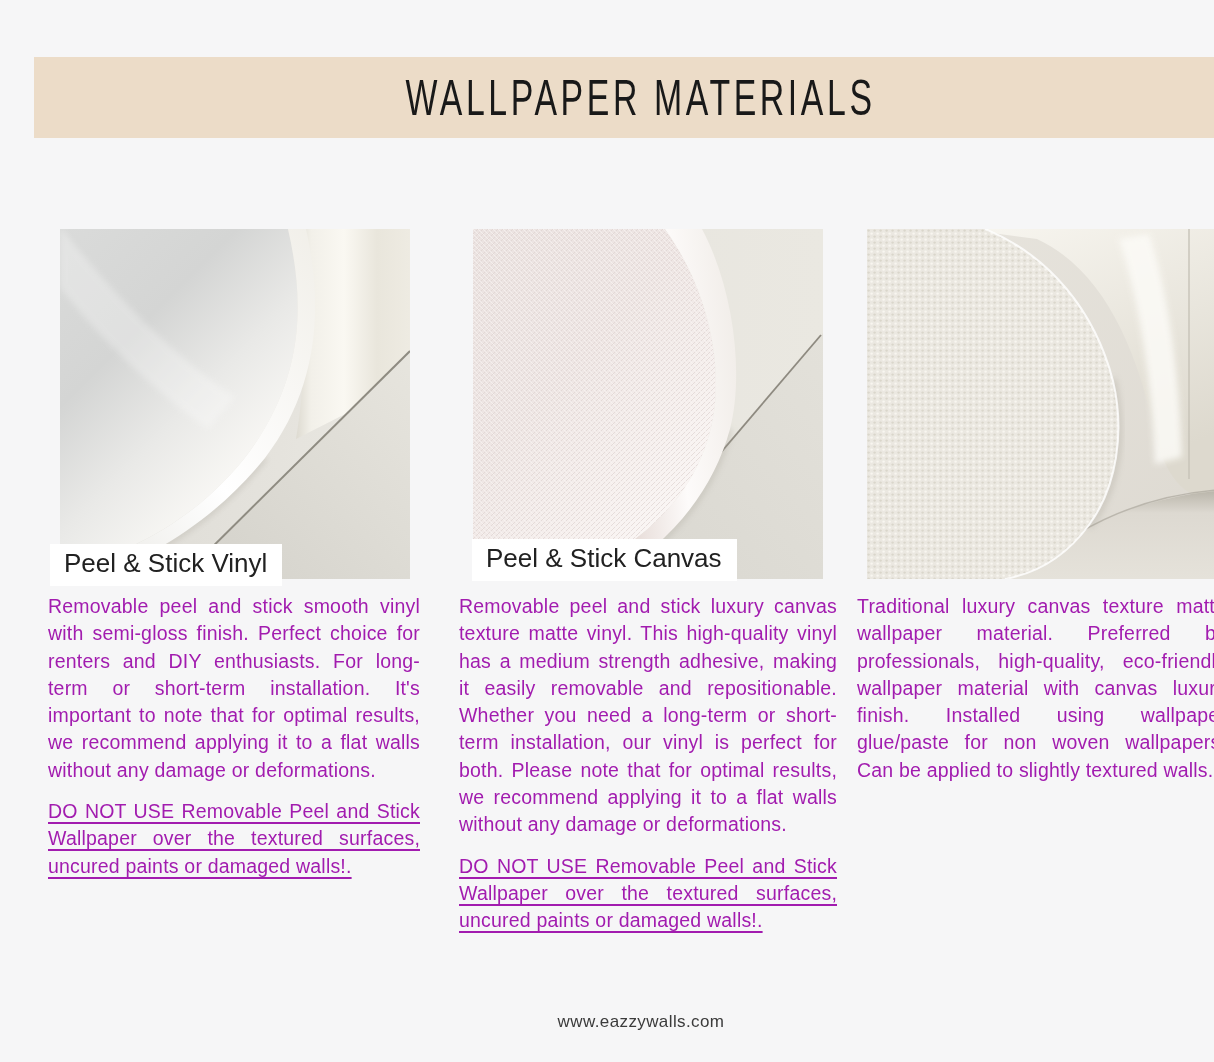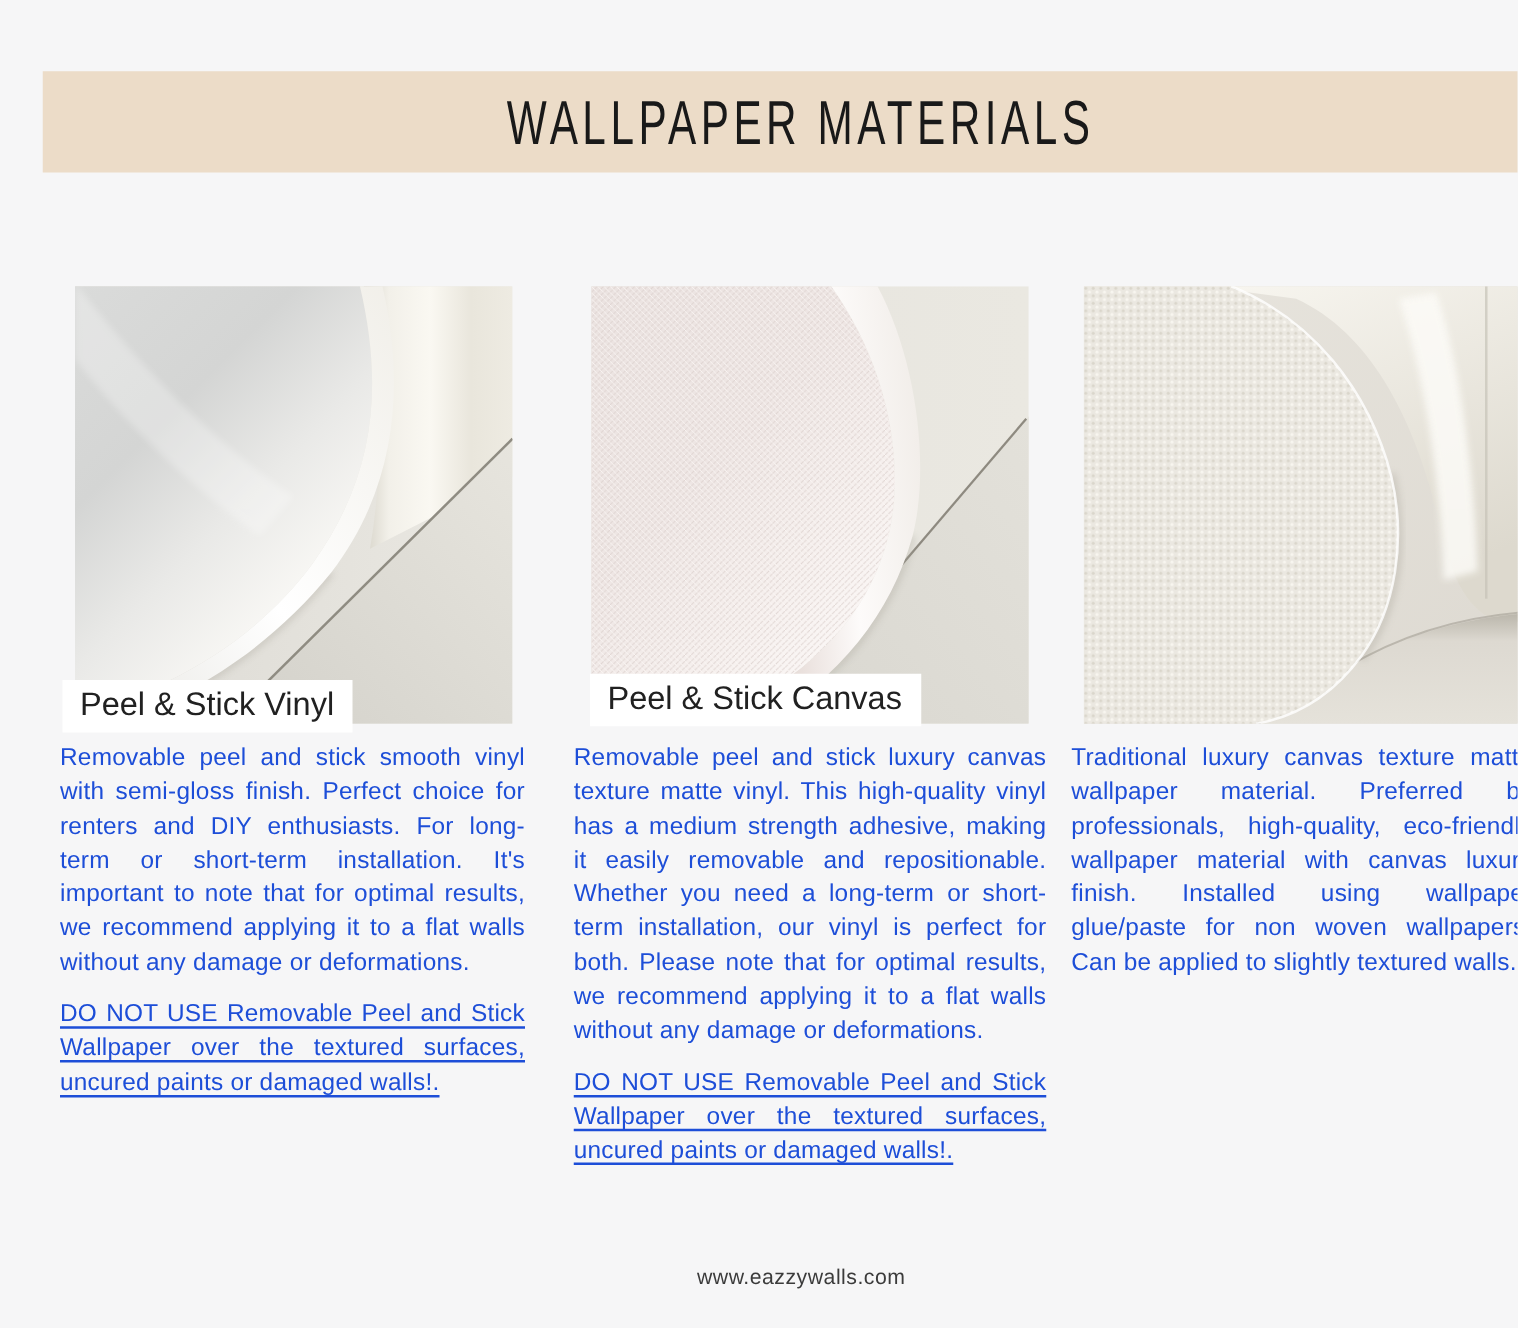--- a/index.html
+++ b/index.html
@@ -26,21 +26,21 @@
   .photo-wrap svg { display:block; }
   .material-label {
     position:absolute; background:#ffffff; color:#212121;
     font-size:26px; line-height:1.2; padding:4px 15px 7px 14px; white-space:nowrap;
   }
   .lbl-1 { left:-10px; bottom:-7px; }
   .lbl-2 { left:-1px;  bottom:-2px; }
   .lbl-3 { left:-2px;  bottom:-2px; }
   .body-text {
     margin-top:14px; font-size:19.5px; line-height:1.4; letter-spacing:0.2px;
-    color:#1d4ed8; text-align:justify; text-justify:inter-word;
+    color:#a21caf; text-align:justify; text-justify:inter-word;
   }
   .warning {
     text-decoration:underline; text-decoration-thickness:1.5px; text-underline-offset:4px;
   }
   .footer {
     position:absolute; top:1012px; left:0; width:100%; text-align:center;
     font-size:17px; color:#3b3b3b; letter-spacing:0.4px;
   }
 </style>
 </head>

